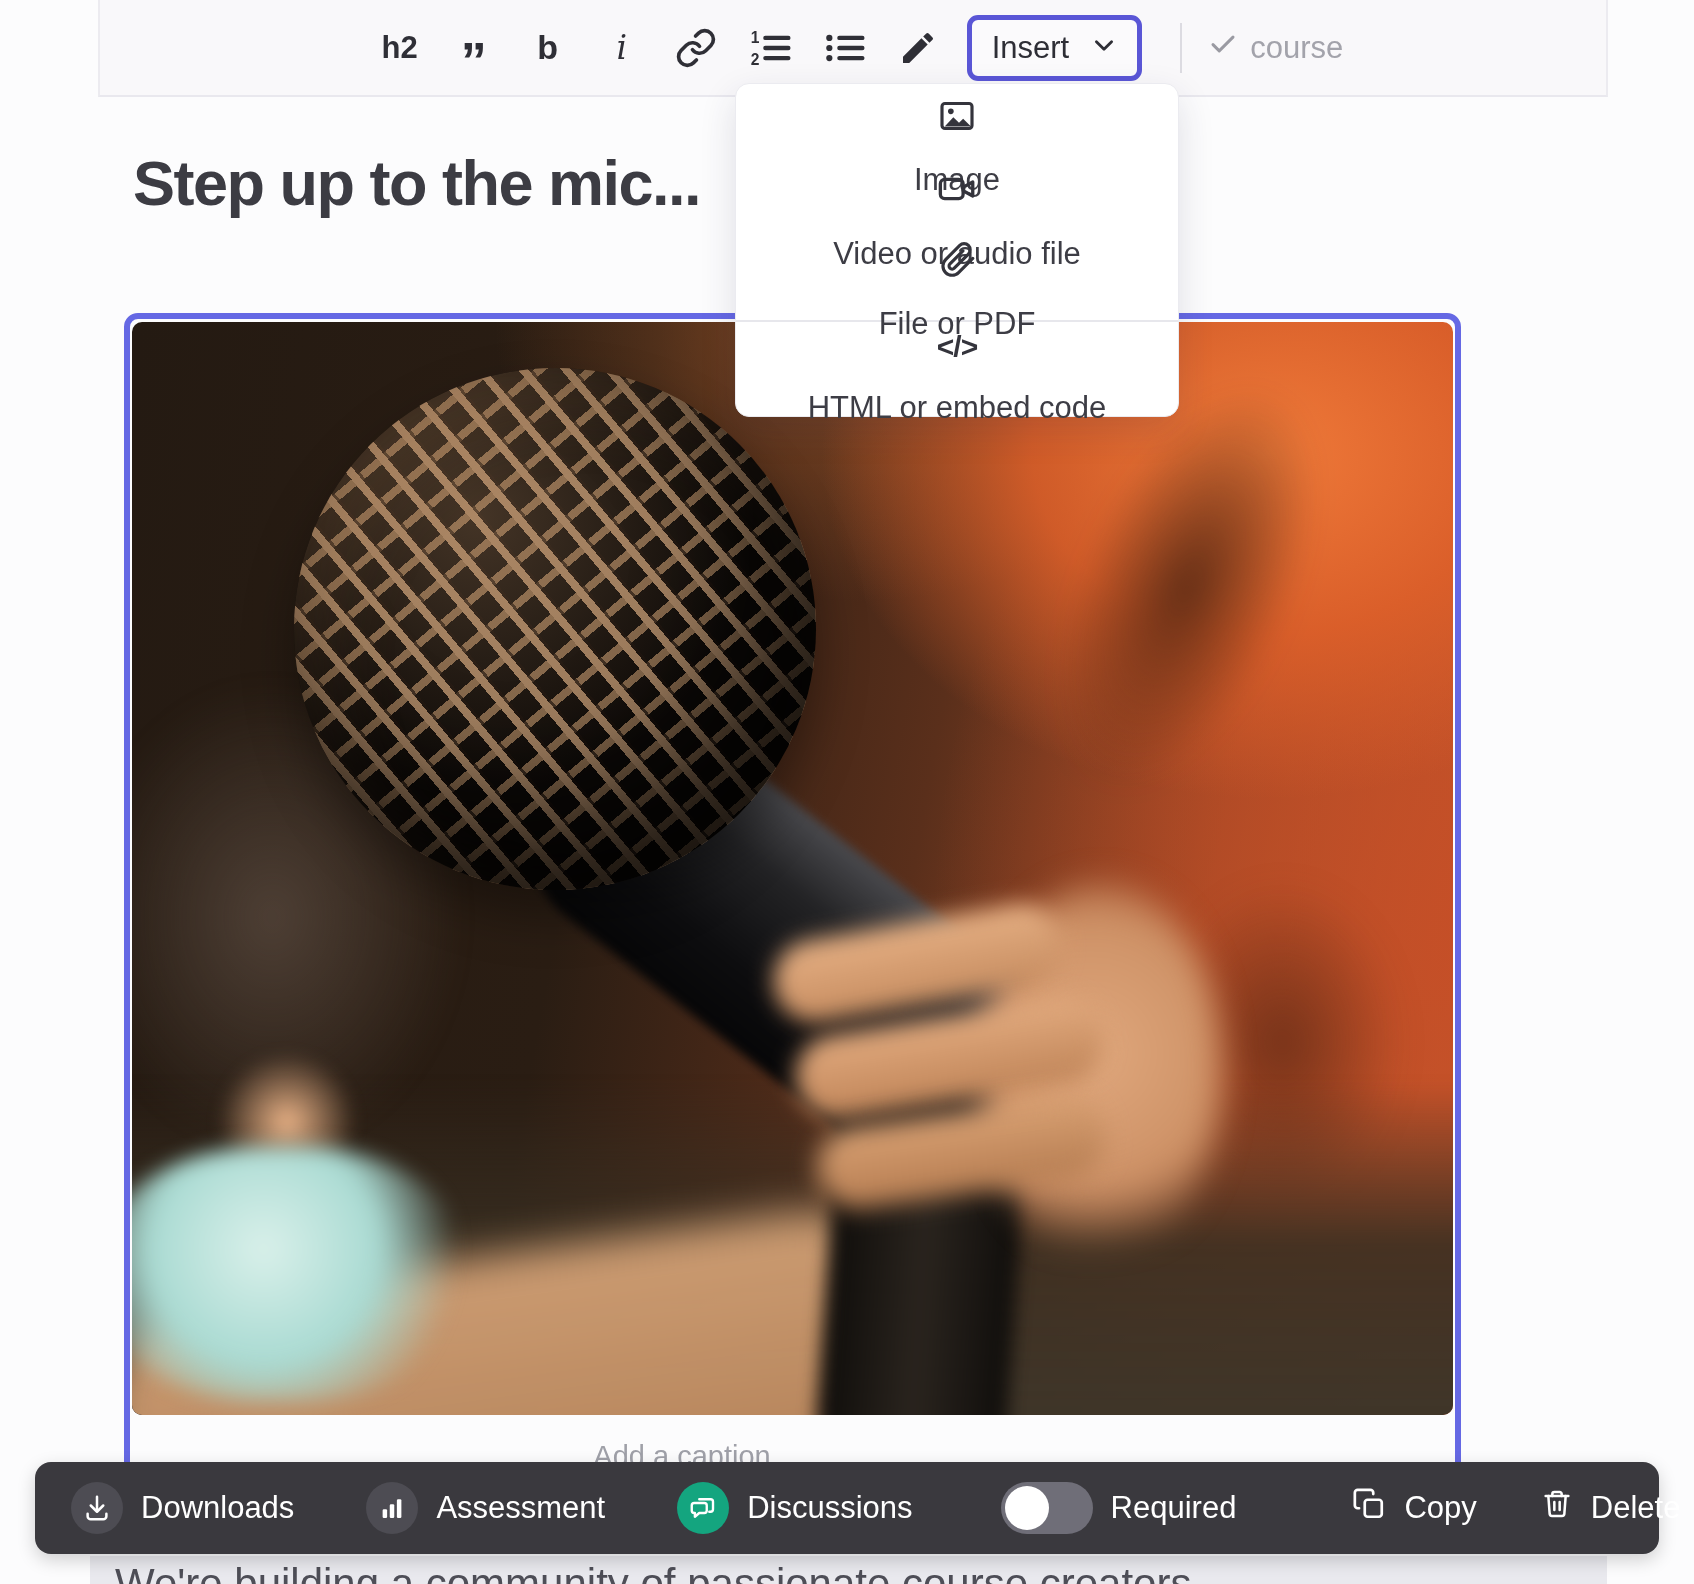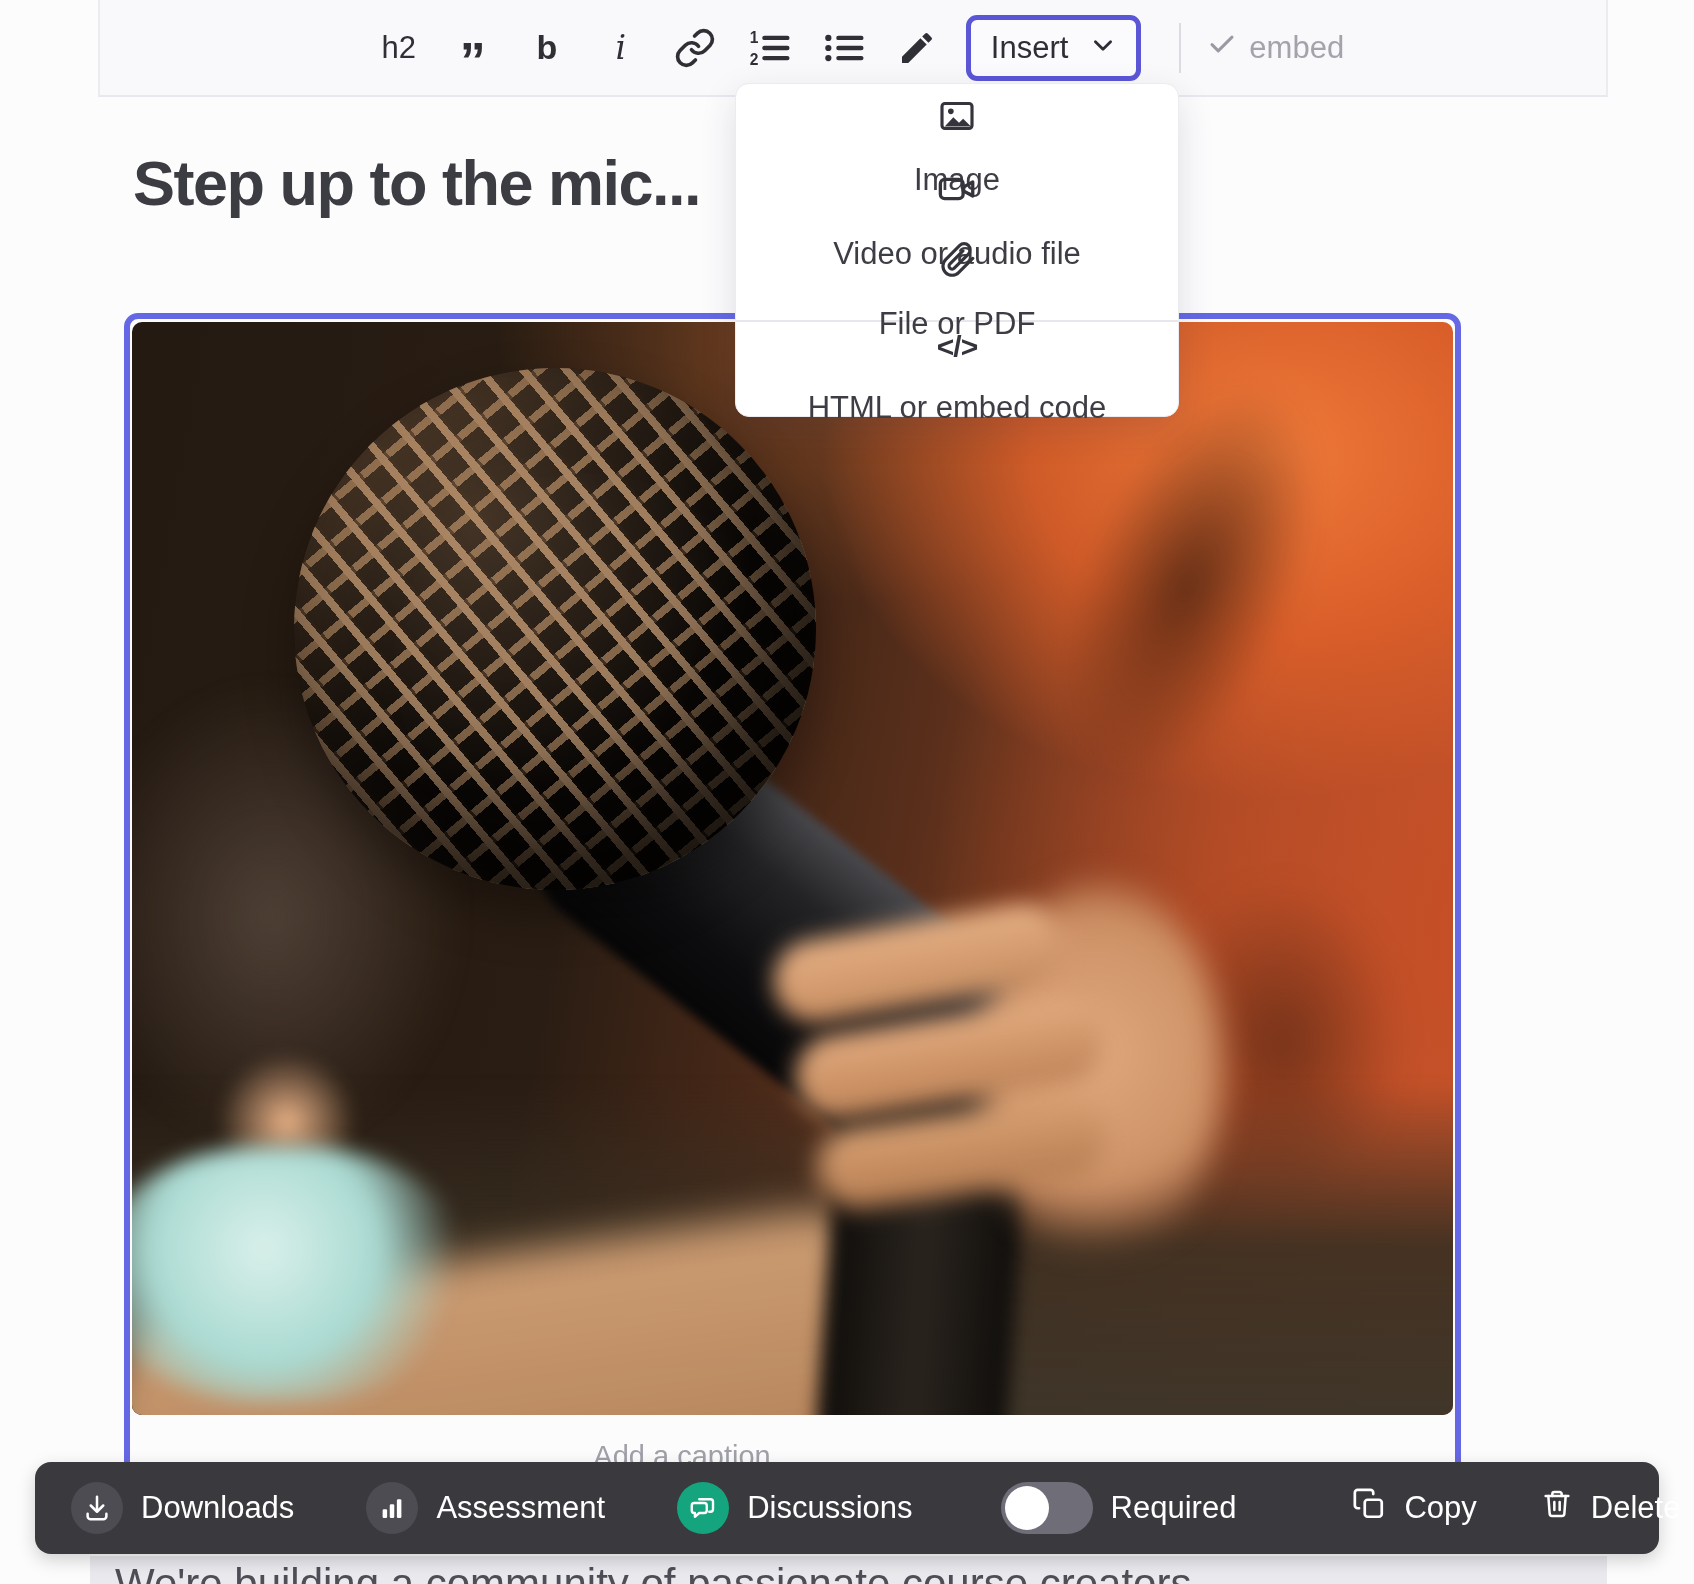--- a/index.html
+++ b/index.html
@@ -6,21 +6,21 @@
   body{font-family:"Liberation Sans","DejaVu Sans",sans-serif;background:#fcfcfd;}
   .canvas{position:relative;width:1694px;height:1584px;overflow:hidden;background:#fcfcfd;}
 
   
   .toolbar{position:absolute;left:98px;top:0;width:1510px;height:97px;box-sizing:border-box;
     background:#f9f8fa;border-left:2px solid #ecebf0;border-right:2px solid #ecebf0;
     border-bottom:2px solid #e9e8ee;display:flex;align-items:center;justify-content:center;}
   .tbtn{display:flex;align-items:center;justify-content:center;width:74px;height:64px;
     color:#2f2f36;cursor:pointer;}
   .tbtn svg{display:block;}
-  .t-h2{font-size:31px;font-weight:normal;}
+  .t-h2{font-size:31px;font-weight:bold;}
   .t-quote{font-size:52px;font-weight:bold;line-height:0;padding-top:26px;}
   .t-bold{font-size:34px;font-weight:bold;}
   .t-italic{font-size:33px;font-style:italic;font-family:"DejaVu Serif","Liberation Serif",serif;}
   .insert-btn{display:flex;align-items:center;gap:22px;height:56px;padding:0 20px;margin:0 12px;
     border:5px solid #5a56d6;border-radius:11px;background:#fbfafc;font-size:31px;color:#2e2e36;cursor:pointer;}
   .tb-divider{width:2px;height:50px;background:#dcdbe1;margin:0 26px;}
   .saved{display:flex;align-items:center;gap:12px;color:#a3a3ab;font-size:31px;}
 
   
   .page-heading{position:absolute;left:133px;top:147px;font-size:63px;font-weight:bold;
@@ -152,21 +152,21 @@
         </svg>
       </span>
     </div>
     <div class="tb-divider"></div>
     <div class="saved">
       <span>
         <svg width="30" height="30" viewBox="0 0 24 24" fill="none" stroke="#9a9aa2" stroke-width="2.4" stroke-linecap="round" stroke-linejoin="round">
           <path d="M4 12.5l5 5L20 6.5"></path>
         </svg>
       </span>
-      <span>embed</span>
+      <span>course</span>
     </div>
   </div>
 
   <div class="page-heading">Step up to the mic...</div>
 
   <div class="dropdown">
     <div class="menu-item">
       <span class="mi-icon">
         <svg width="40" height="40" viewBox="0 0 24 24" fill="none">
           <rect x="3" y="4.5" width="18" height="15" rx="1.8" stroke="#34343c" stroke-width="1.9"></rect>

